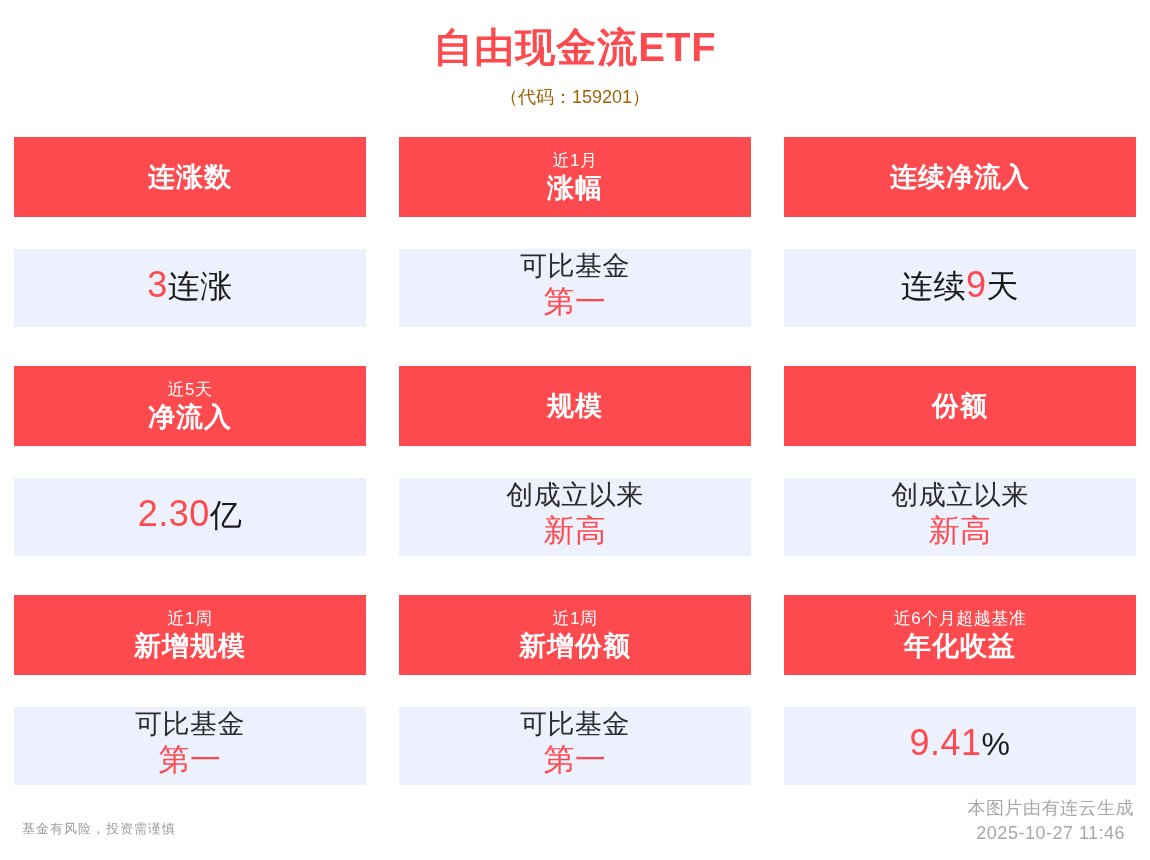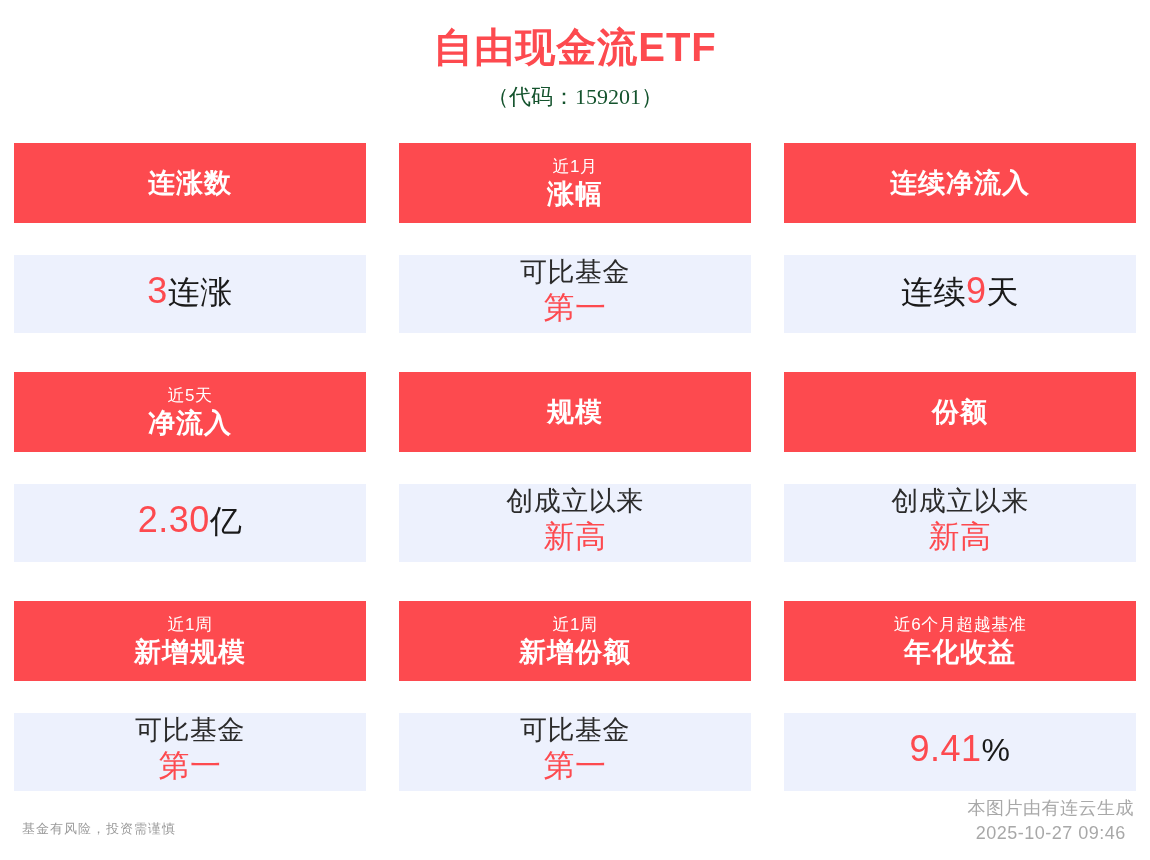--- a/index.html
+++ b/index.html
@@ -29,32 +29,31 @@
     text-align: center;
   }
   .title {
     font-size: 40px;
     font-weight: bold;
     color: #fd4a4f;
     line-height: 54px;
     letter-spacing: 1px;
   }
   .subtitle {
-    font-size: 22px;
-    color: #14532d;
+    font-size: 18px;
+    color: #a16207;
     line-height: 38px;
     margin-top: 4px;
-    font-family: Liberation Serif, serif;
   }
 
   
   .grid {
     position: absolute;
     left: 14px;
-    top: 143px;
+    top: 137px;
     width: 1122px;
     display: grid;
     grid-template-columns: 352px 352px 352px;
     grid-template-rows: 190px 190px 190px;
     column-gap: 33px;
     row-gap: 39px;
   }
 
   .card {
     display: flex;
@@ -260,16 +259,16 @@
         <div class="single-line"><span class="hl num">9.41</span><span>%</span></div>
       </div>
     </div>
 
   </div>
 
   <div class="footer-left">基金有风险，投资需谨慎</div>
 
   <div class="footer-right">
     <div class="gen-line">本图片由有连云生成</div>
-    <div class="gen-time">2025-10-27 09:46</div>
+    <div class="gen-time">2025-10-27 11:46</div>
   </div>
 
 </div>
 
 </body></html>

